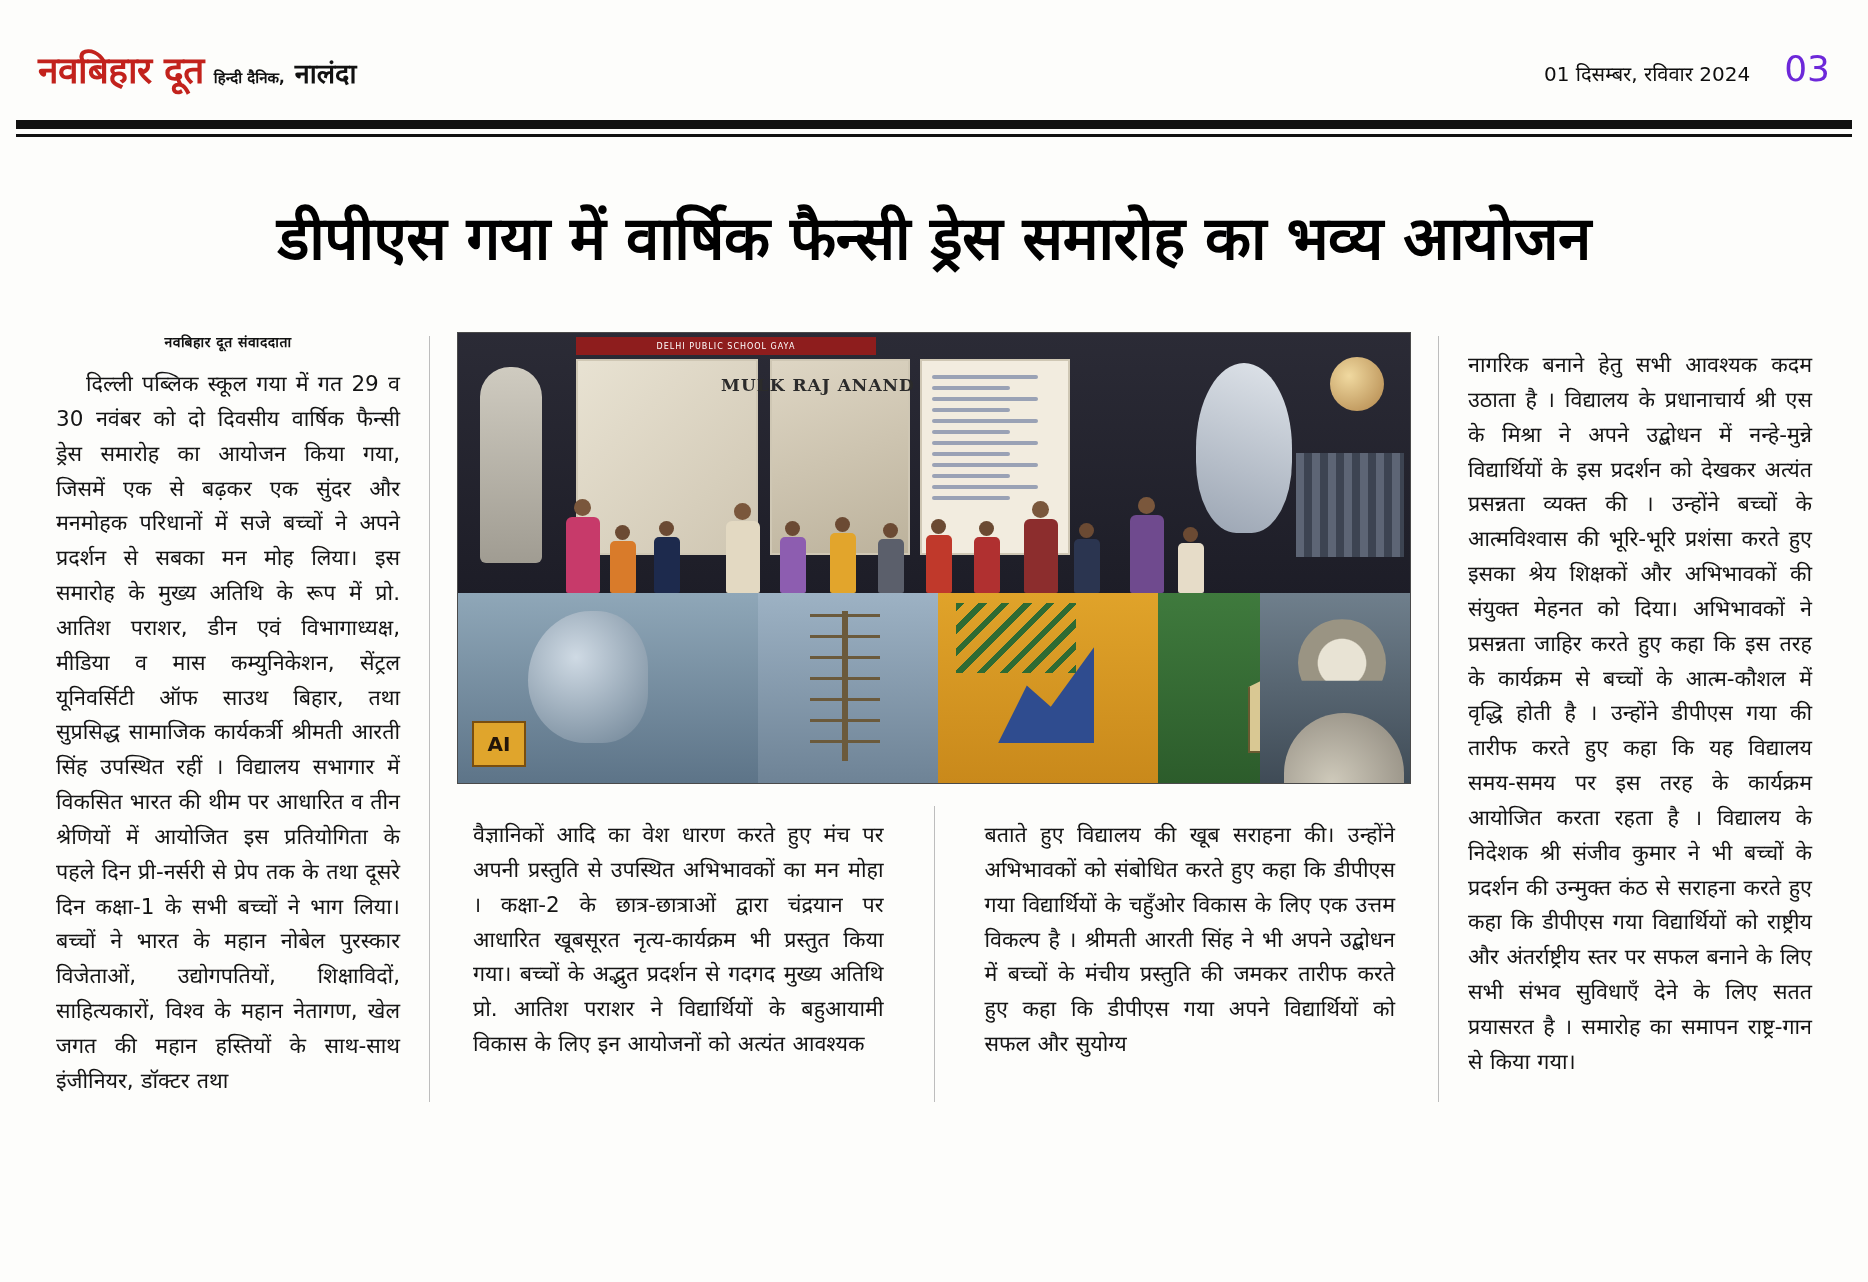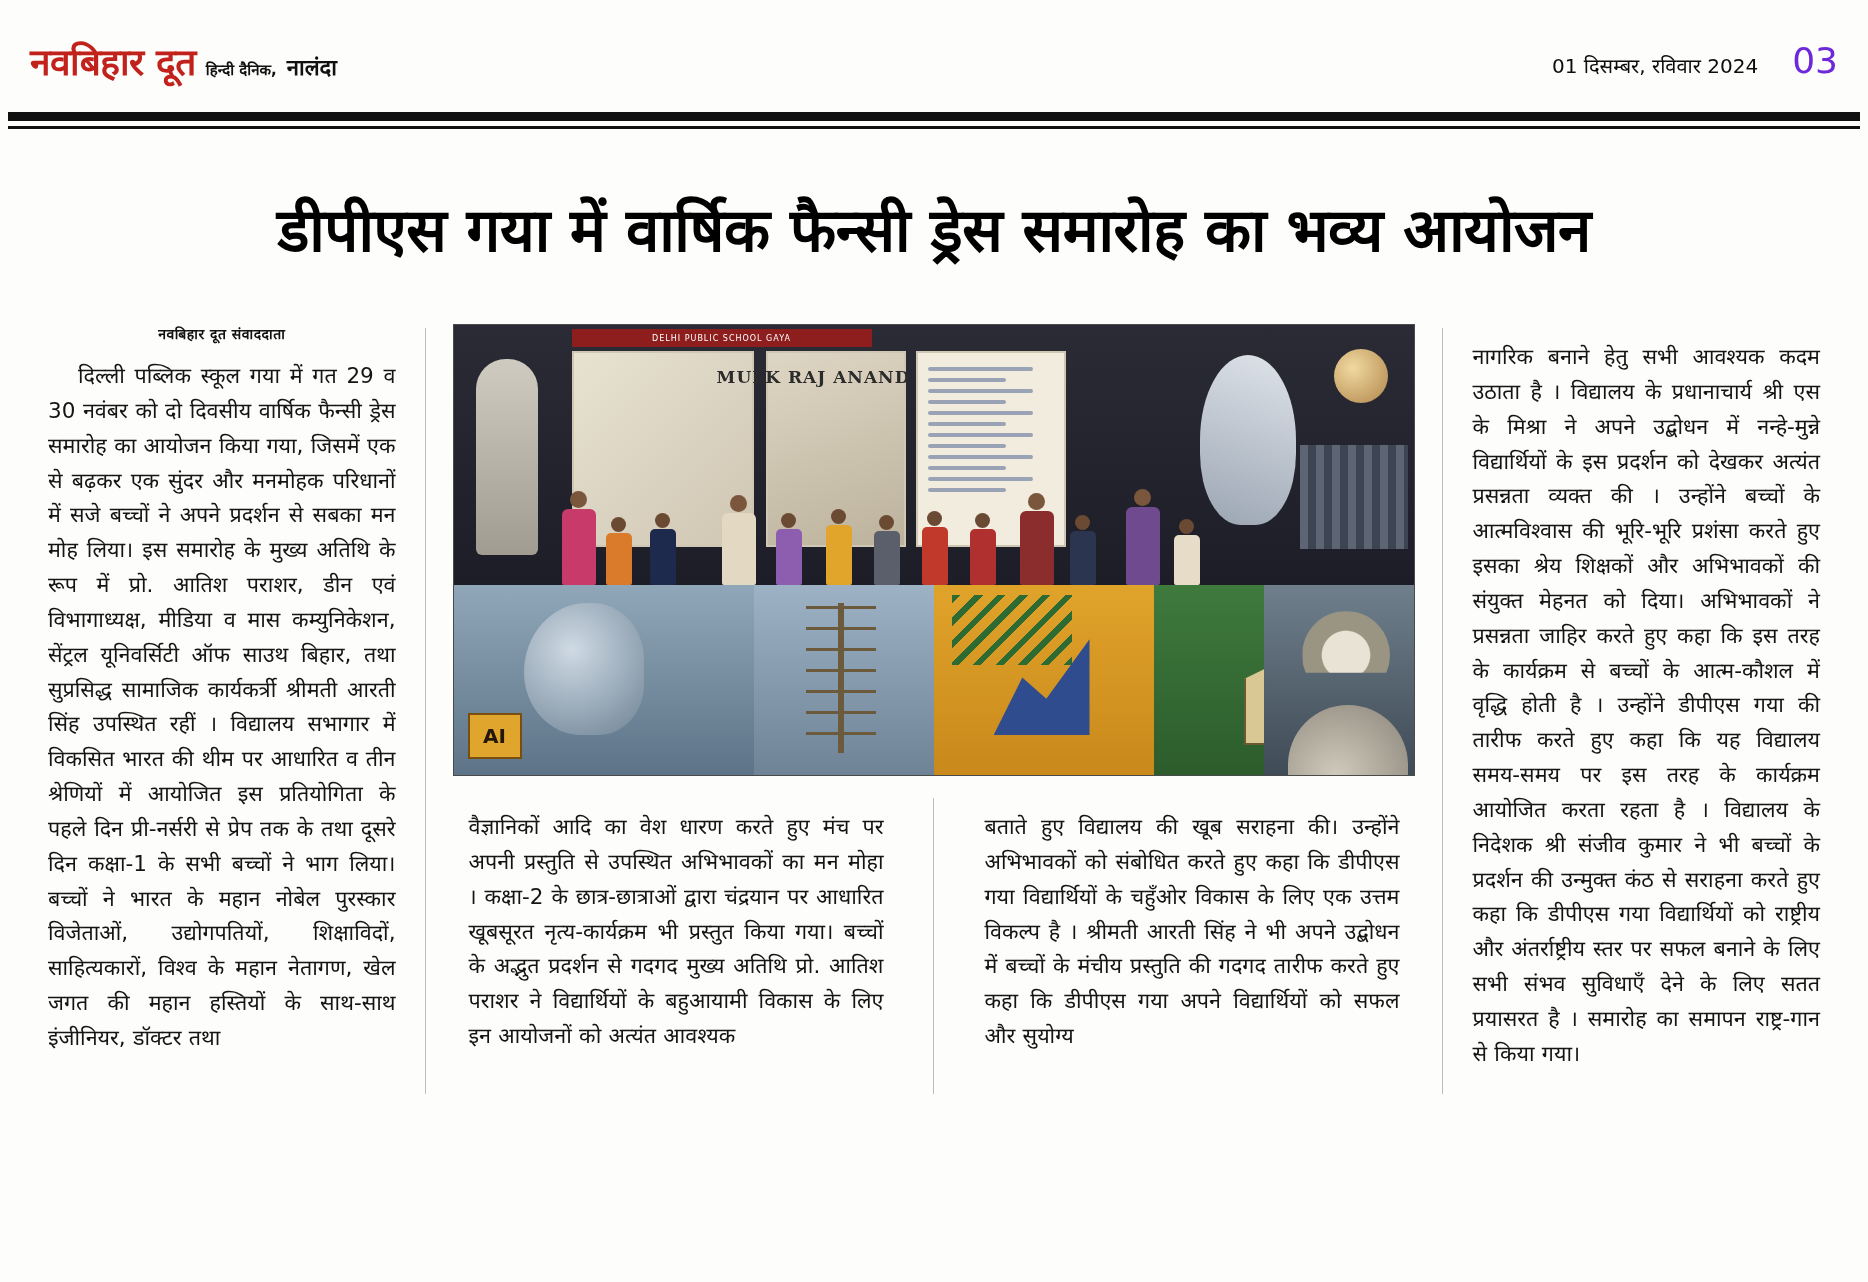--- a/index.html
+++ b/index.html
@@ -10,21 +10,21 @@
     background: #ffffff;
     font-family: "Liberation Serif", serif;
     overflow: hidden;
   }
 
   .page {
     position: relative;
     width: 1868px;
     height: 1282px;
     background: #fdfdfb;
-    padding: 8px;
+    padding: 16px;
   }
 
   
   .masthead {
     position: relative;
     height: 104px;
     padding: 0 22px;
     display: flex;
     align-items: center;
     justify-content: space-between;
@@ -44,21 +44,21 @@
     letter-spacing: -0.5px;
   }
   .brand-sub {
     font-family: "DejaVu Sans", sans-serif;
     font-size: 15px;
     color: #111;
     font-weight: bold;
   }
   .brand-city {
     font-family: "DejaVu Sans", sans-serif;
-    font-size: 22px;
+    font-size: 27px;
     color: #111;
     font-weight: bold;
   }
 
   .edition-pill {
     position: absolute;
     left: 50%;
     transform: translateX(-50%);
     top: 17px;
     background: #0c0c0c;
@@ -474,21 +474,21 @@
         <div class="sat-dish"></div>
         <div class="moon"></div>
       </div>
 
       <div class="mid-text-cols">
         <div class="col" style="padding-right:13px;">
           <p class="body">वैज्ञानिकों आदि का वेश धारण करते हुए मंच पर अपनी प्रस्तुति से उपस्थित अभिभावकों का मन मोहा । कक्षा-2 के छात्र-छात्राओं द्वारा चंद्रयान पर आधारित खूबसूरत नृत्य-कार्यक्रम भी प्रस्तुत किया गया। बच्चों के अद्भुत प्रदर्शन से गदगद मुख्य अतिथि प्रो. आतिश पराशर ने विद्यार्थियों के बहुआयामी विकास के लिए इन आयोजनों को अत्यंत आवश्यक</p>
         </div>
         <div class="col-sep"></div>
         <div class="col" style="padding-left:13px;">
-          <p class="body">बताते हुए विद्यालय की खूब सराहना की। उन्होंने अभिभावकों को संबोधित करते हुए कहा कि डीपीएस गया विद्यार्थियों के चहुँओर विकास के लिए एक उत्तम विकल्प है । श्रीमती आरती सिंह ने भी अपने उद्बोधन में बच्चों के मंचीय प्रस्तुति की गदगद तारीफ करते हुए कहा कि डीपीएस गया अपने विद्यार्थियों को सफल और सुयोग्य</p>
+          <p class="body">बताते हुए विद्यालय की खूब सराहना की। उन्होंने अभिभावकों को संबोधित करते हुए कहा कि डीपीएस गया विद्यार्थियों के चहुँओर विकास के लिए एक उत्तम विकल्प है । श्रीमती आरती सिंह ने भी अपने उद्बोधन में बच्चों के मंचीय प्रस्तुति की जमकर तारीफ करते हुए कहा कि डीपीएस गया अपने विद्यार्थियों को सफल और सुयोग्य</p>
         </div>
       </div>
 
     </div>
 
     <div class="col-sep"></div>
 
     <div class="col">
       <p class="body">नागरिक बनाने हेतु सभी आवश्यक कदम उठाता है । विद्यालय के प्रधानाचार्य श्री एस के मिश्रा ने अपने उद्बोधन में नन्हे-मुन्ने विद्यार्थियों के इस प्रदर्शन को देखकर अत्यंत प्रसन्नता व्यक्त की । उन्होंने बच्चों के आत्मविश्वास की भूरि-भूरि प्रशंसा करते हुए इसका श्रेय शिक्षकों और अभिभावकों की संयुक्त मेहनत को दिया। अभिभावकों ने प्रसन्नता जाहिर करते हुए कहा कि इस तरह के कार्यक्रम से बच्चों के आत्म-कौशल में वृद्धि होती है । उन्होंने डीपीएस गया की तारीफ करते हुए कहा कि यह विद्यालय समय-समय पर इस तरह के कार्यक्रम आयोजित करता रहता है । विद्यालय के निदेशक श्री संजीव कुमार ने भी बच्चों के प्रदर्शन की उन्मुक्त कंठ से सराहना करते हुए कहा कि डीपीएस गया विद्यार्थियों को राष्ट्रीय और अंतर्राष्ट्रीय स्तर पर सफल बनाने के लिए सभी संभव सुविधाएँ देने के लिए सतत प्रयासरत है । समारोह का समापन राष्ट्र-गान से किया गया।</p>
     </div>

